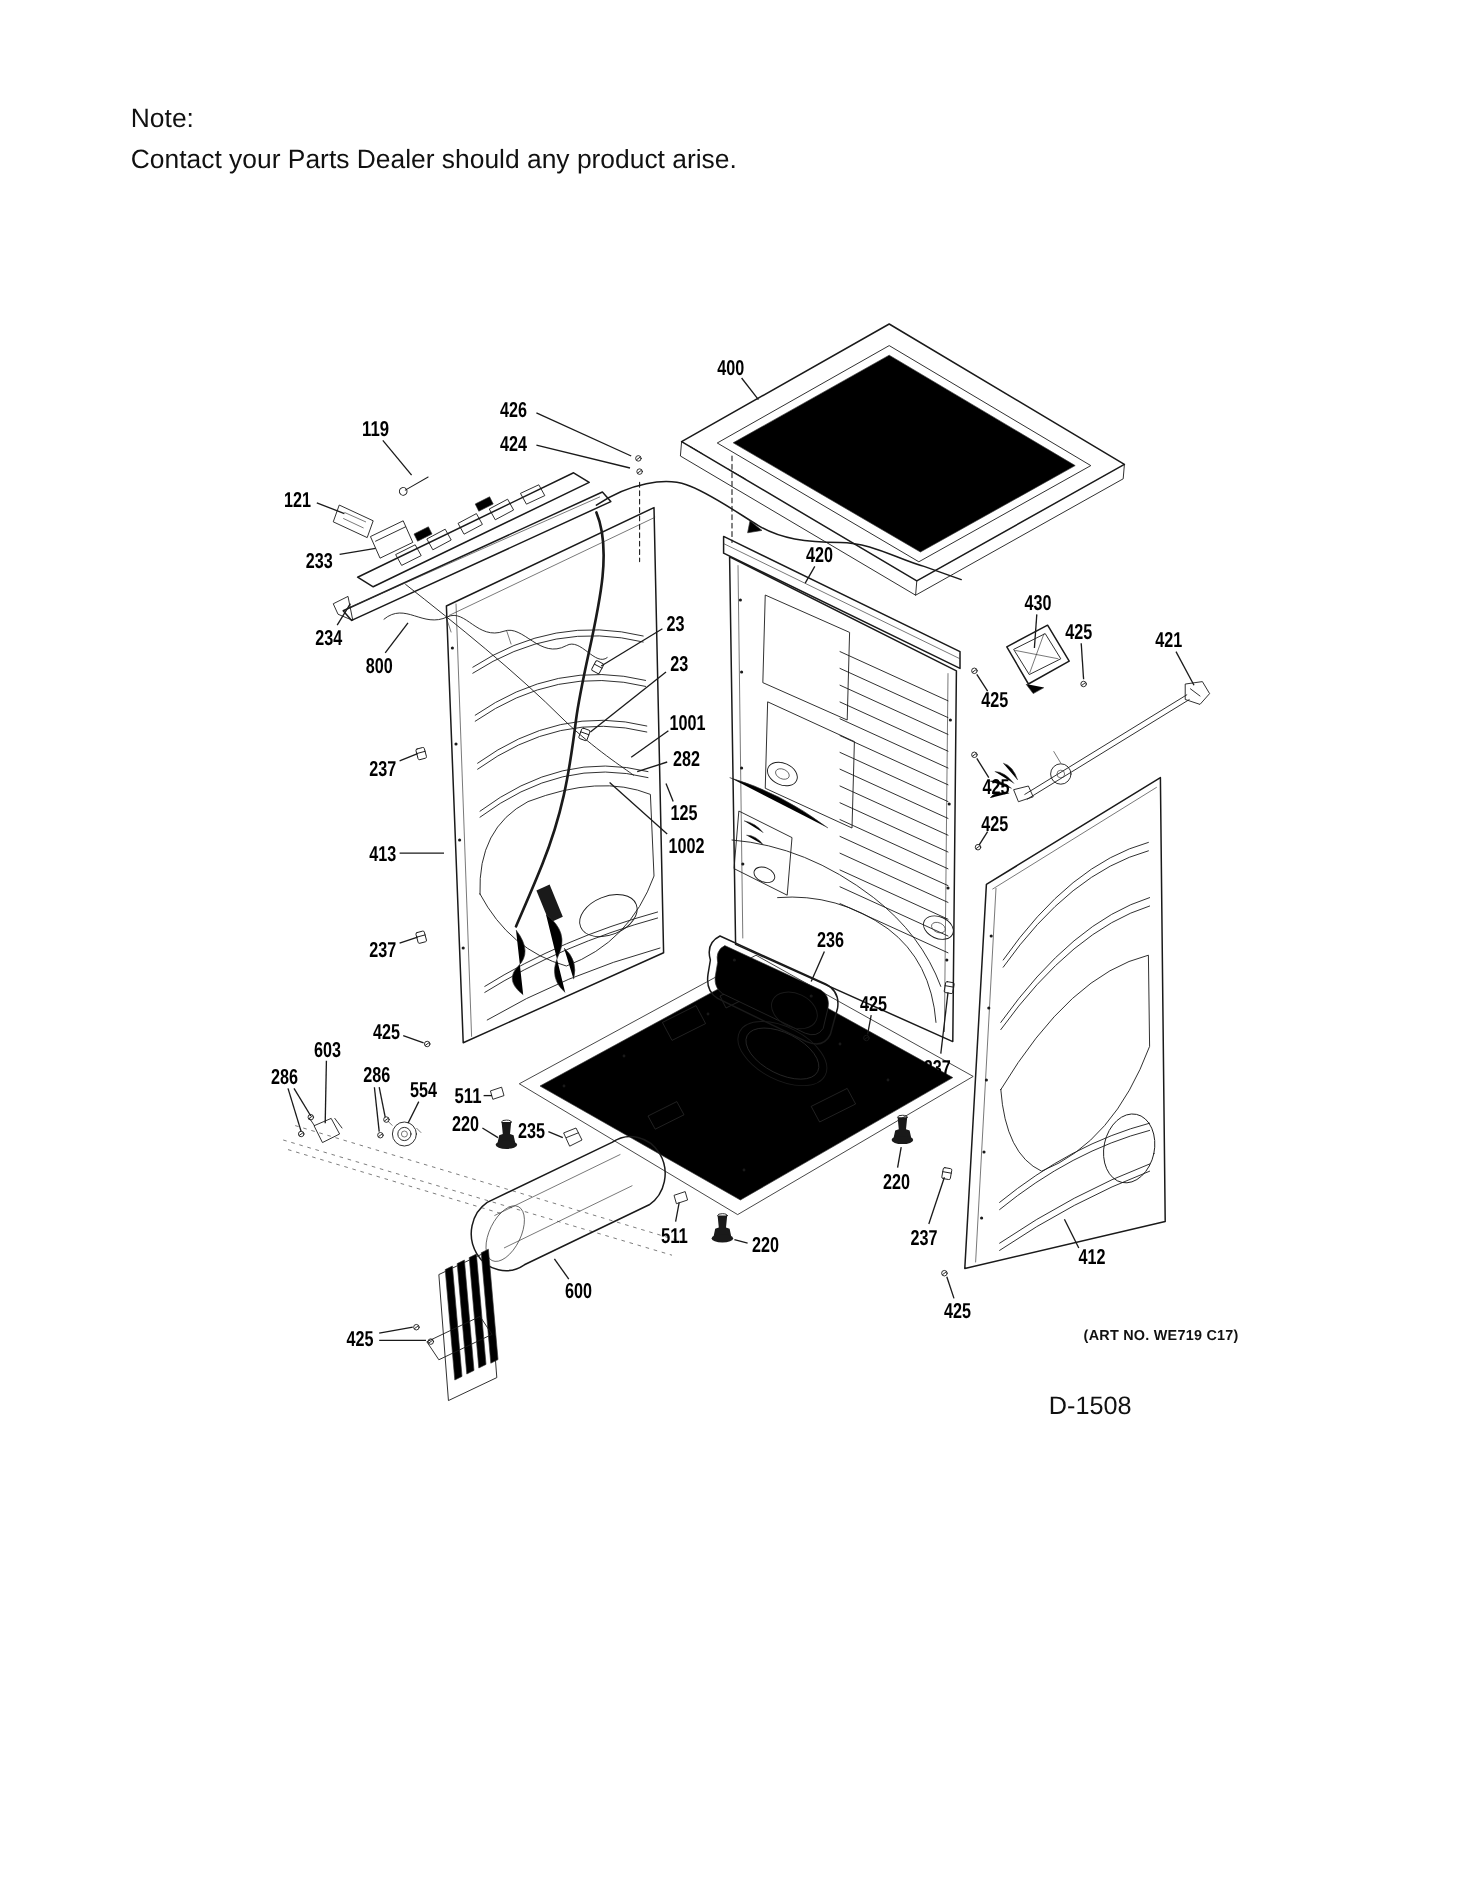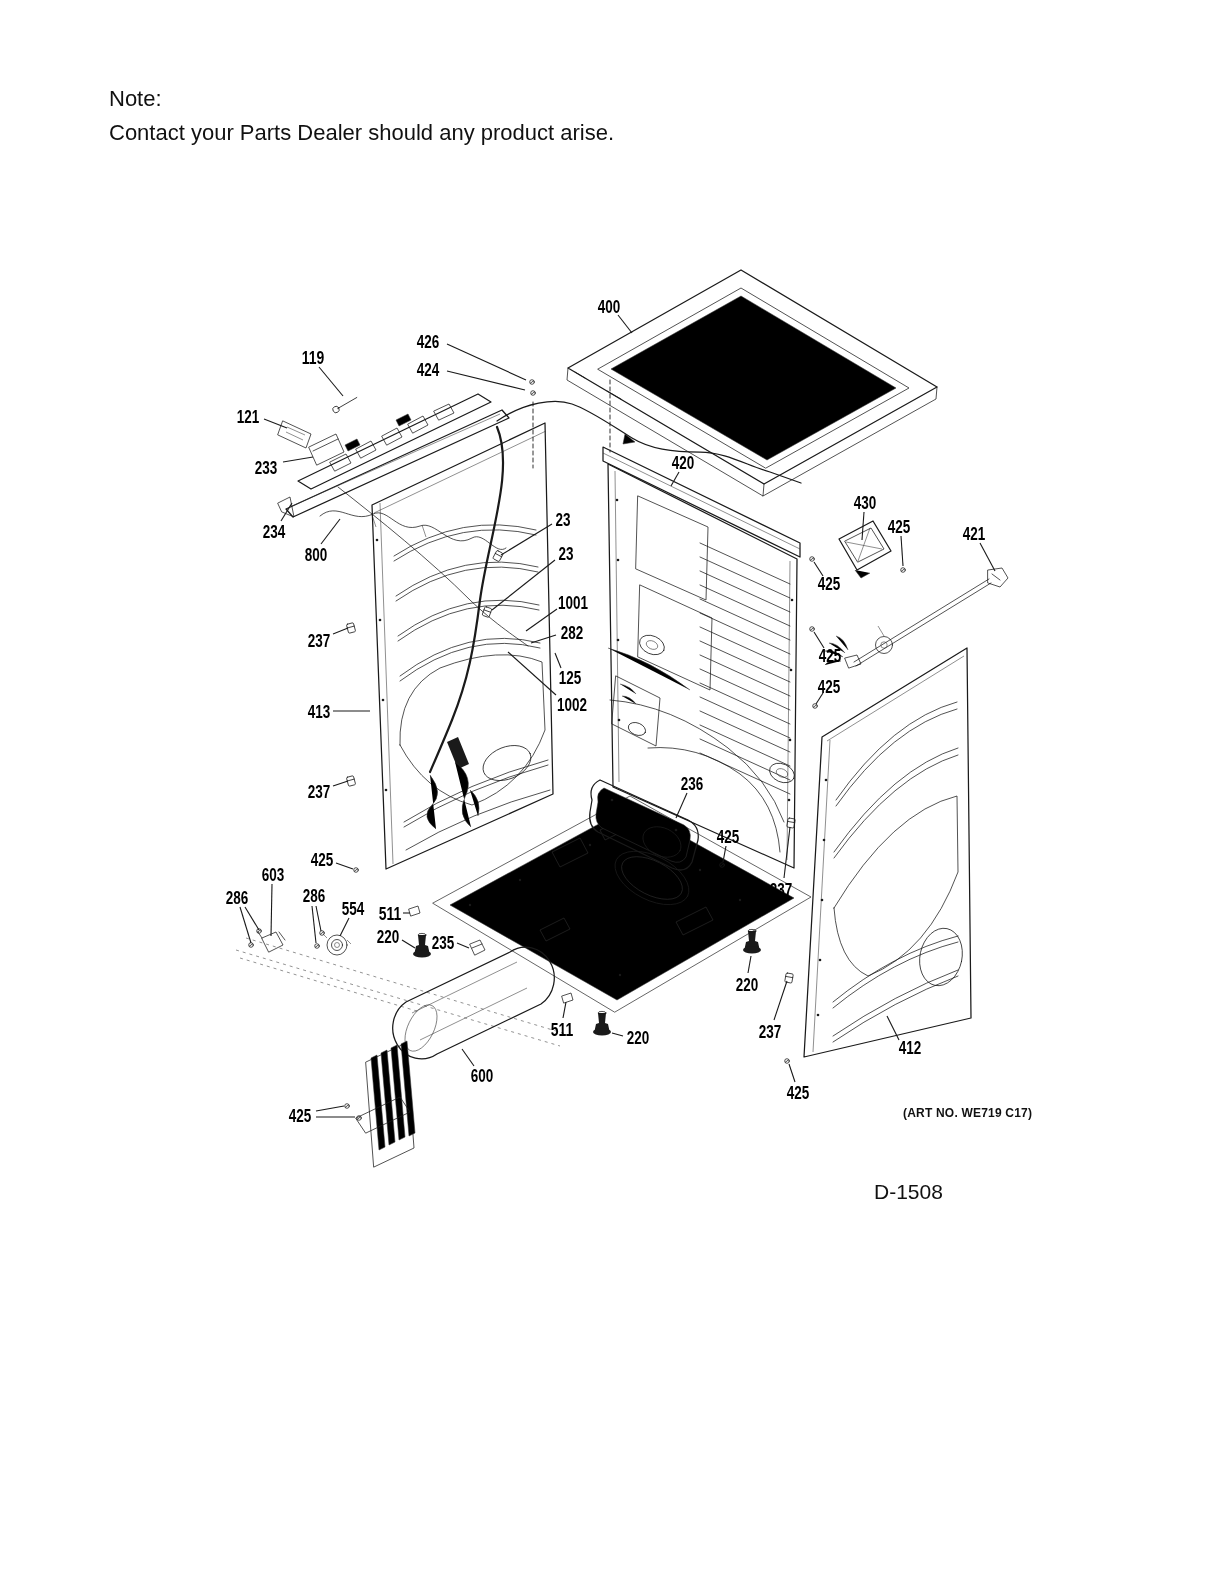--- a/index.html
+++ b/index.html
@@ -2,21 +2,21 @@
 <html style="--ink: #1a1a1a;"><head>
 <meta charset="utf-8">
 <style>
   :root { --ink:#1a1a1a; --paper:#ffffff; }
   html,body { margin:0; padding:0; background:#fff; }
   body { width:1214px; height:1571px; position:relative; overflow:hidden;
          font-family:"Liberation Sans", sans-serif; color:#111; }
   .note { position:absolute; left:109px; top:84px; font-size:22px; line-height:30px; }
   .note .h { margin-bottom:4px; }
   .footer-art { position:absolute; left:885px; top:1106px; font-size:12px; font-weight:bold; letter-spacing:.2px;margin-left:18px; }
-  .footer-dno { position:absolute; left:874px; top:1160px; font-size:21px;margin-top:20px; }
+  .footer-dno { position:absolute; left:874px; top:1160px; font-size:21px; }
   svg.diagram { position:absolute; left:0; top:0; width:1214px; height:1571px; }
   .s  { fill:none; stroke:var(--ink); stroke-width:1.25; stroke-linejoin:round; stroke-linecap:round; }
   .t  { stroke-width:.75; }
   .xt { stroke-width:.55; stroke:#333; }
   .dash { stroke-dasharray:4 3; stroke-width:.9; }
   .ph { stroke:#777; stroke-width:.8; stroke-dasharray:3 4; fill:none; }
   .fillink { fill:var(--ink); stroke:none; }
   .leader { stroke:var(--ink); stroke-width:1.1; fill:none; }
   .callout { font-family:"Liberation Sans", sans-serif; font-weight:bold; font-size:18px; fill:#000; }
 </style>

